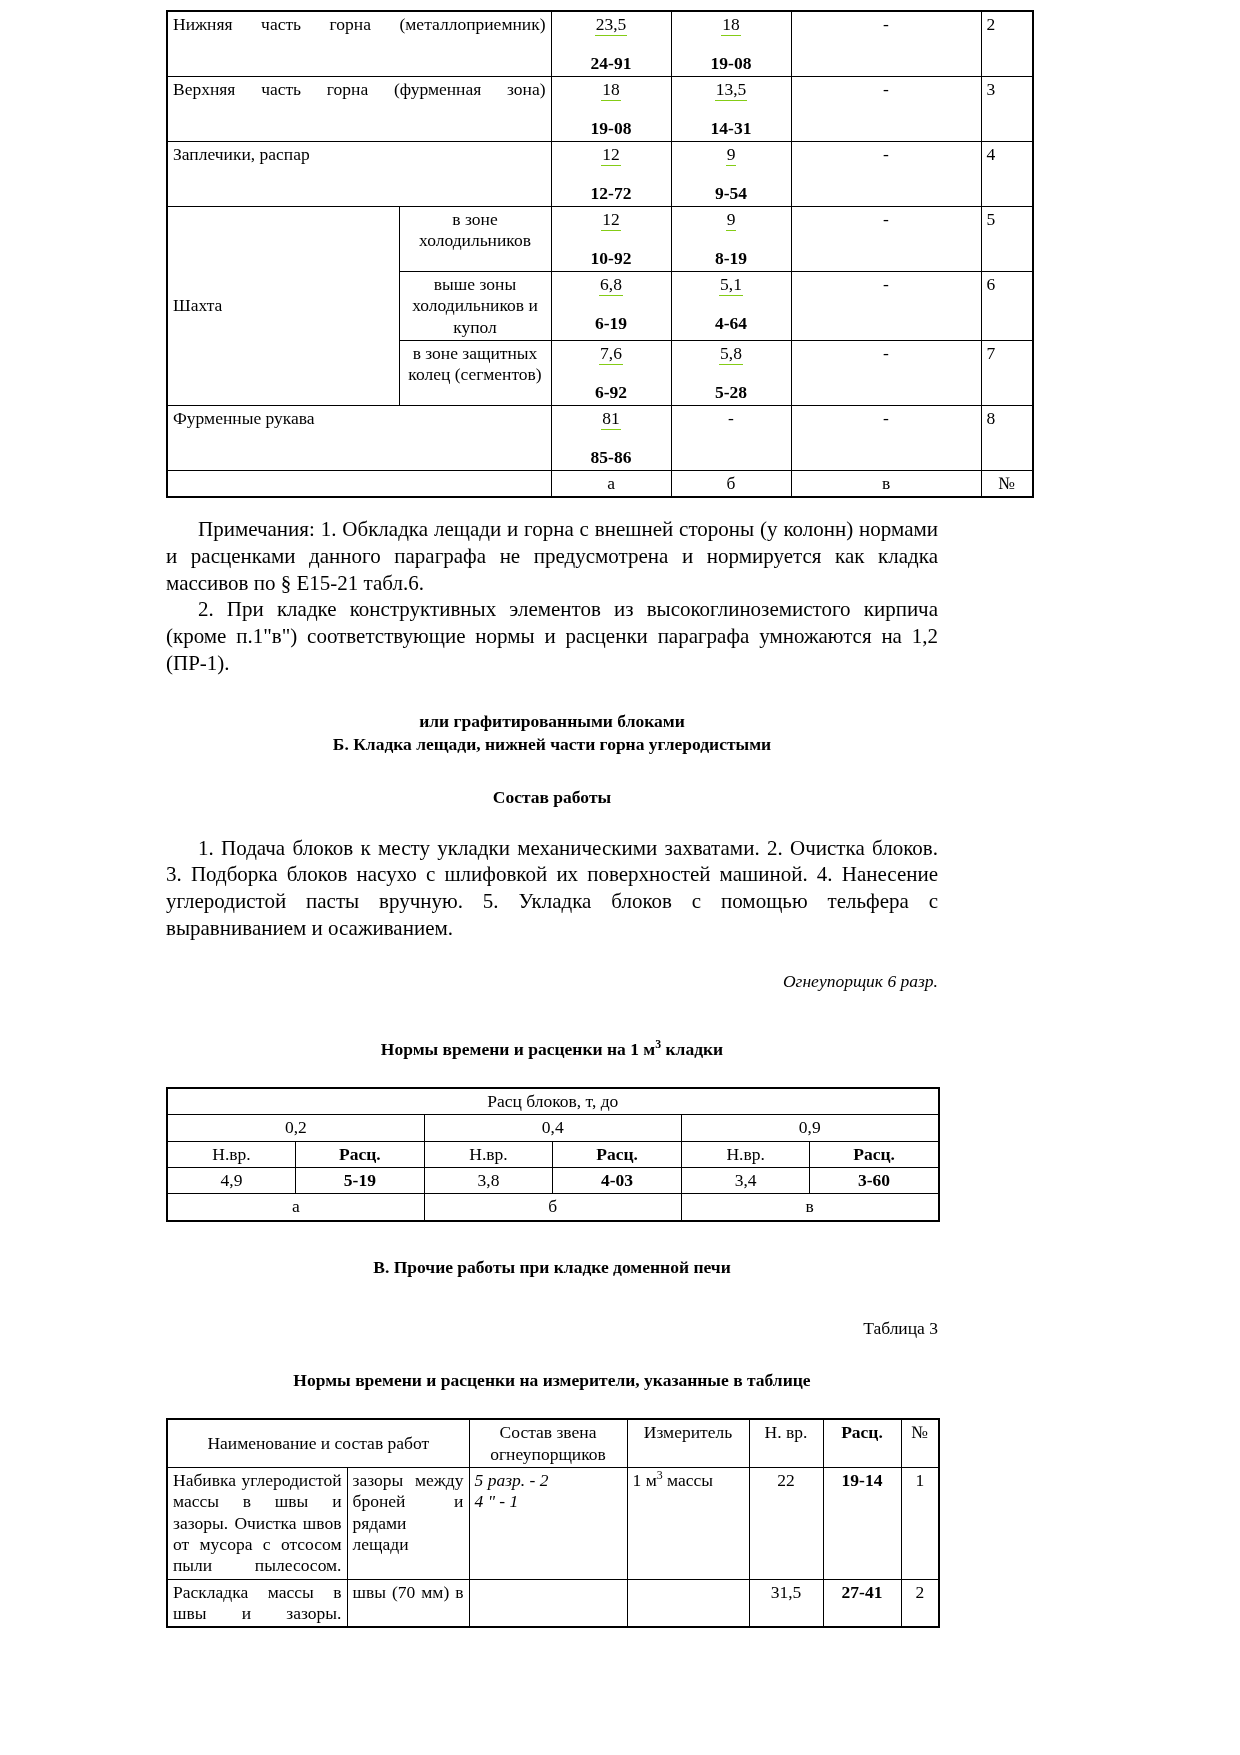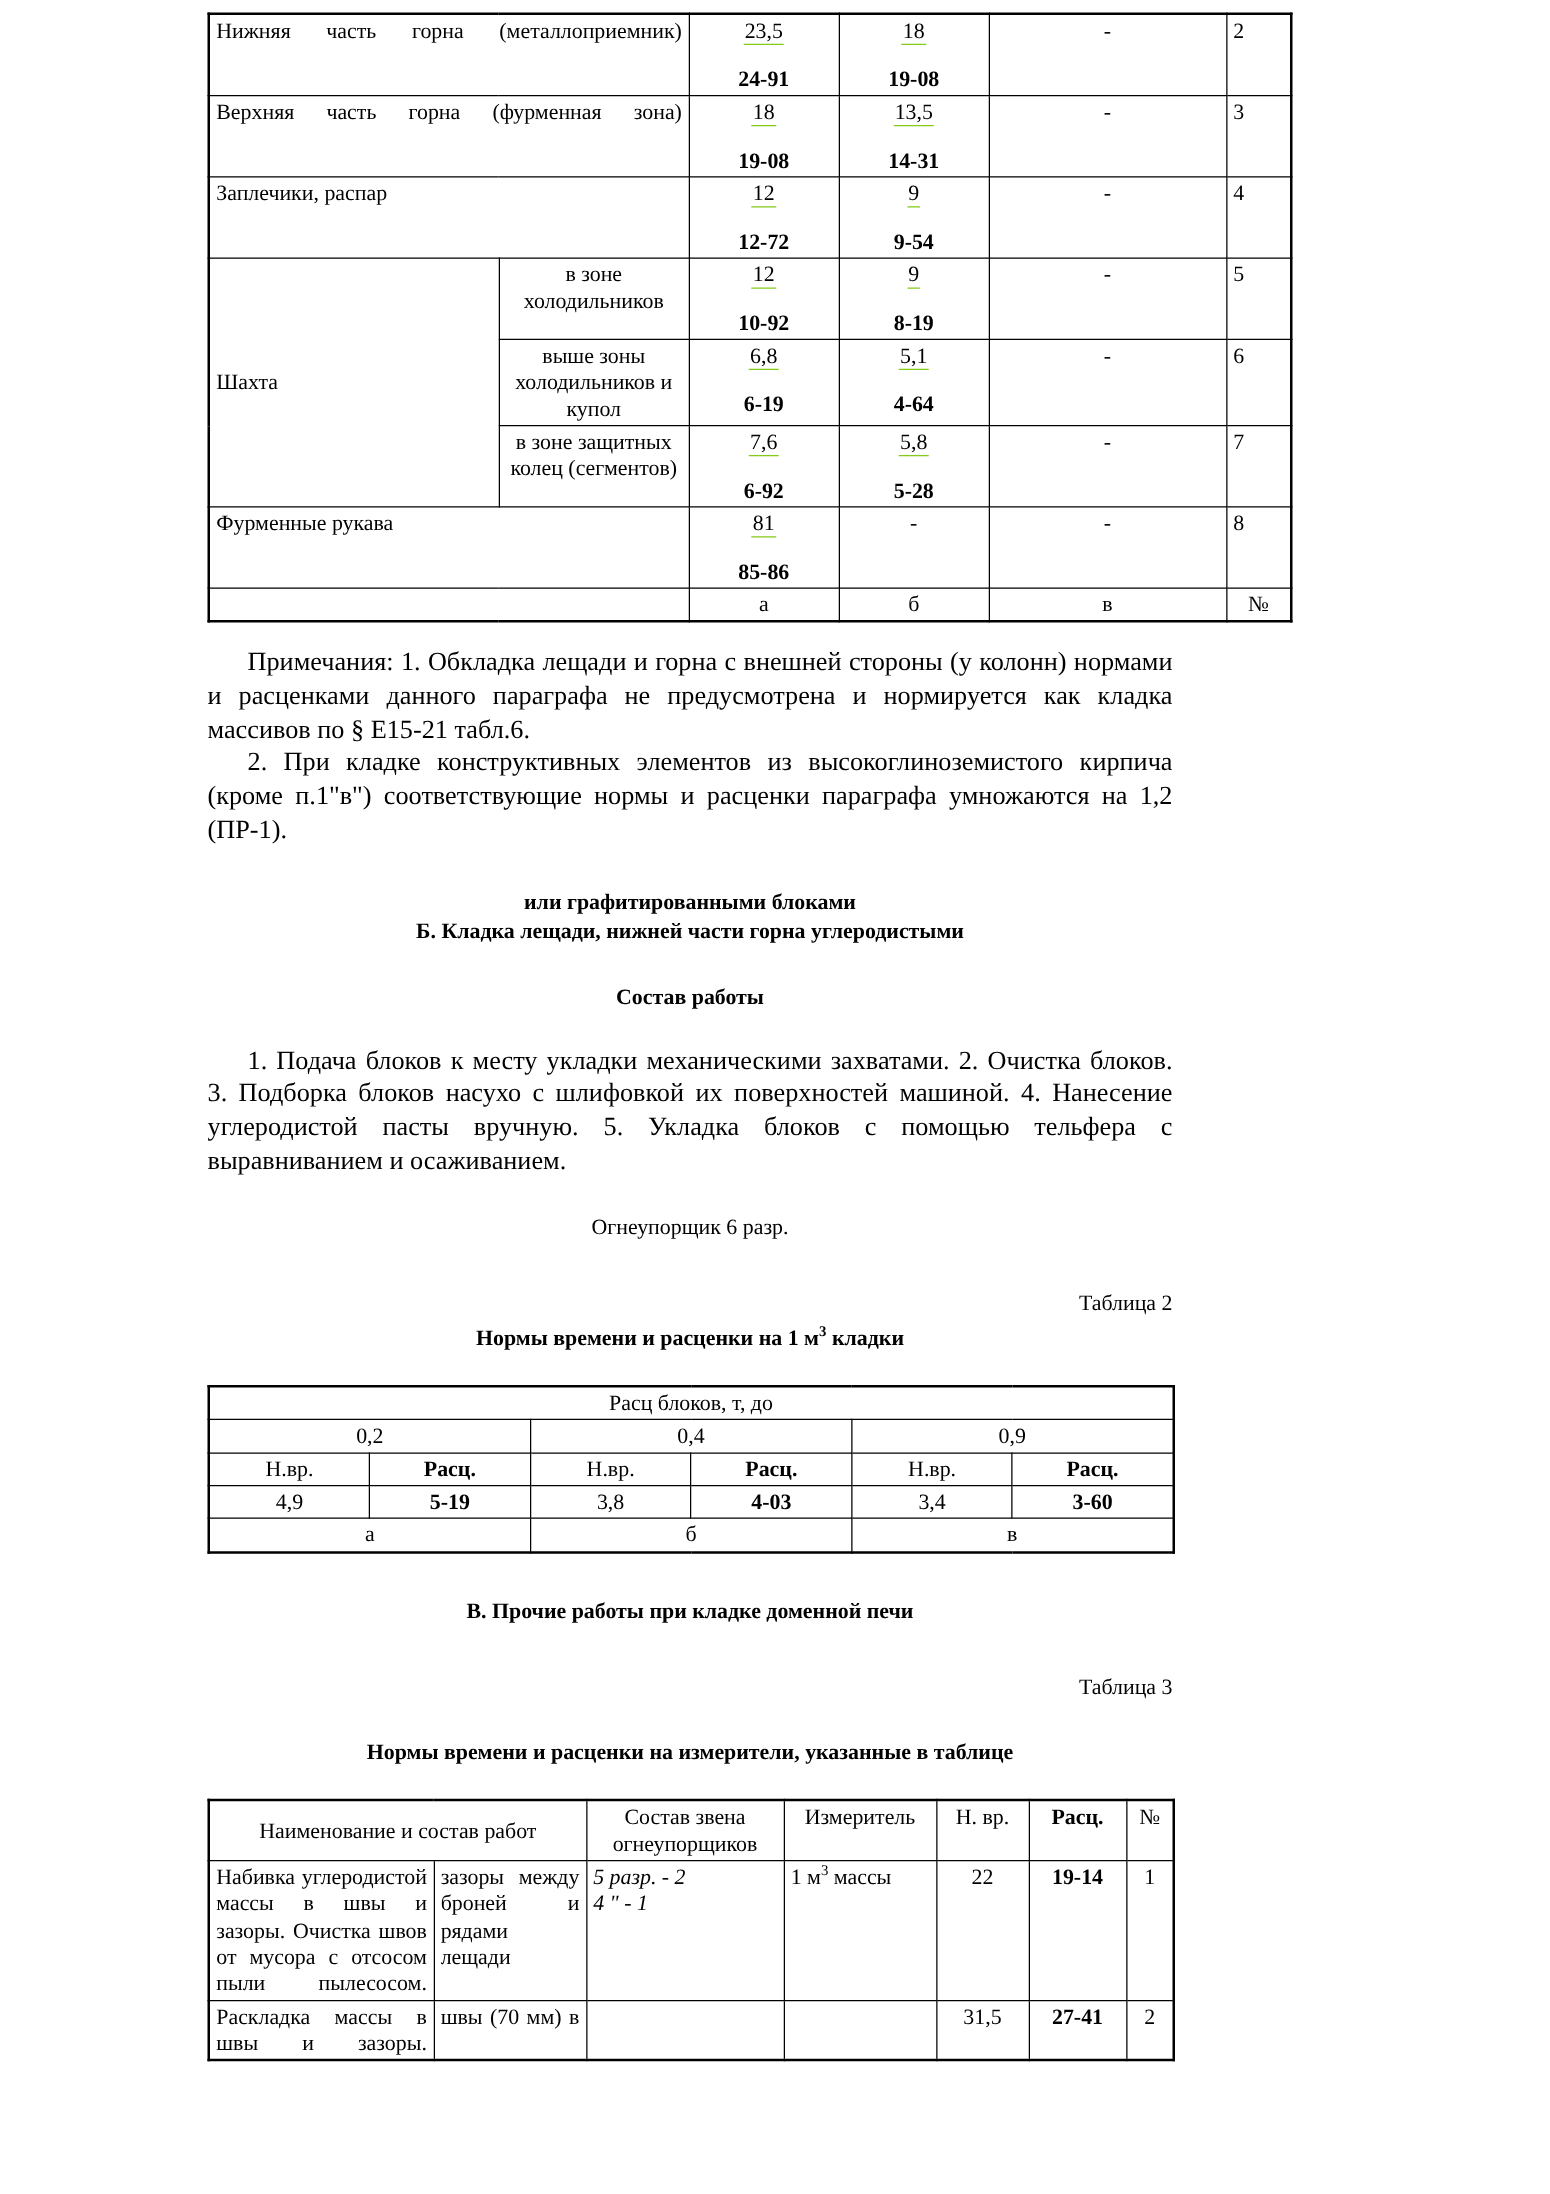--- a/index.html
+++ b/index.html
@@ -87,21 +87,22 @@
     hyphens: none;
   }
   .h-center {
     text-align: center;
     font-weight: bold;
     font-size: 17.5px;
     line-height: 1.3;
     margin: 0;
   }
   .italic-center {
-    text-align: center;
+    text-align: right;
+    font-style: italic;
     font-size: 17.5px;
     margin: 0;
   }
   .tbl-label {
     text-align: right;
     font-size: 17.5px;
     margin: 0;
   }
   .sp6  { height: 6px; }
   .sp10 { height: 10px; }
@@ -266,21 +267,20 @@
   <div class="sp26"></div>
 
   <p class="para">1. Подача блоков к месту укладки механическими захватами. 2. Очистка блоков. 3. Подборка блоков насухо с шлифовкой их поверхностей машиной. 4. Нанесение углеродистой пасты вручную. 5. Укладка блоков с помощью тельфера с выравниванием и осаживанием.</p>
 
   <div class="sp30"></div>
 
   <p class="italic-center">Огнеупорщик 6 разр.</p>
 
   <div class="sp40"></div>
 
-  <p class="tbl-label">Таблица 2</p>
 
   <div class="sp6"></div>
 
   <p class="h-center"><span>Нормы времени и расценки на 1 м</span><sup>3</sup><span> кладки</span></p>
 
   <div class="sp26"></div>
 
   <table id="table-two" class="outer">
     <colgroup>
       <col class="t2-col">

